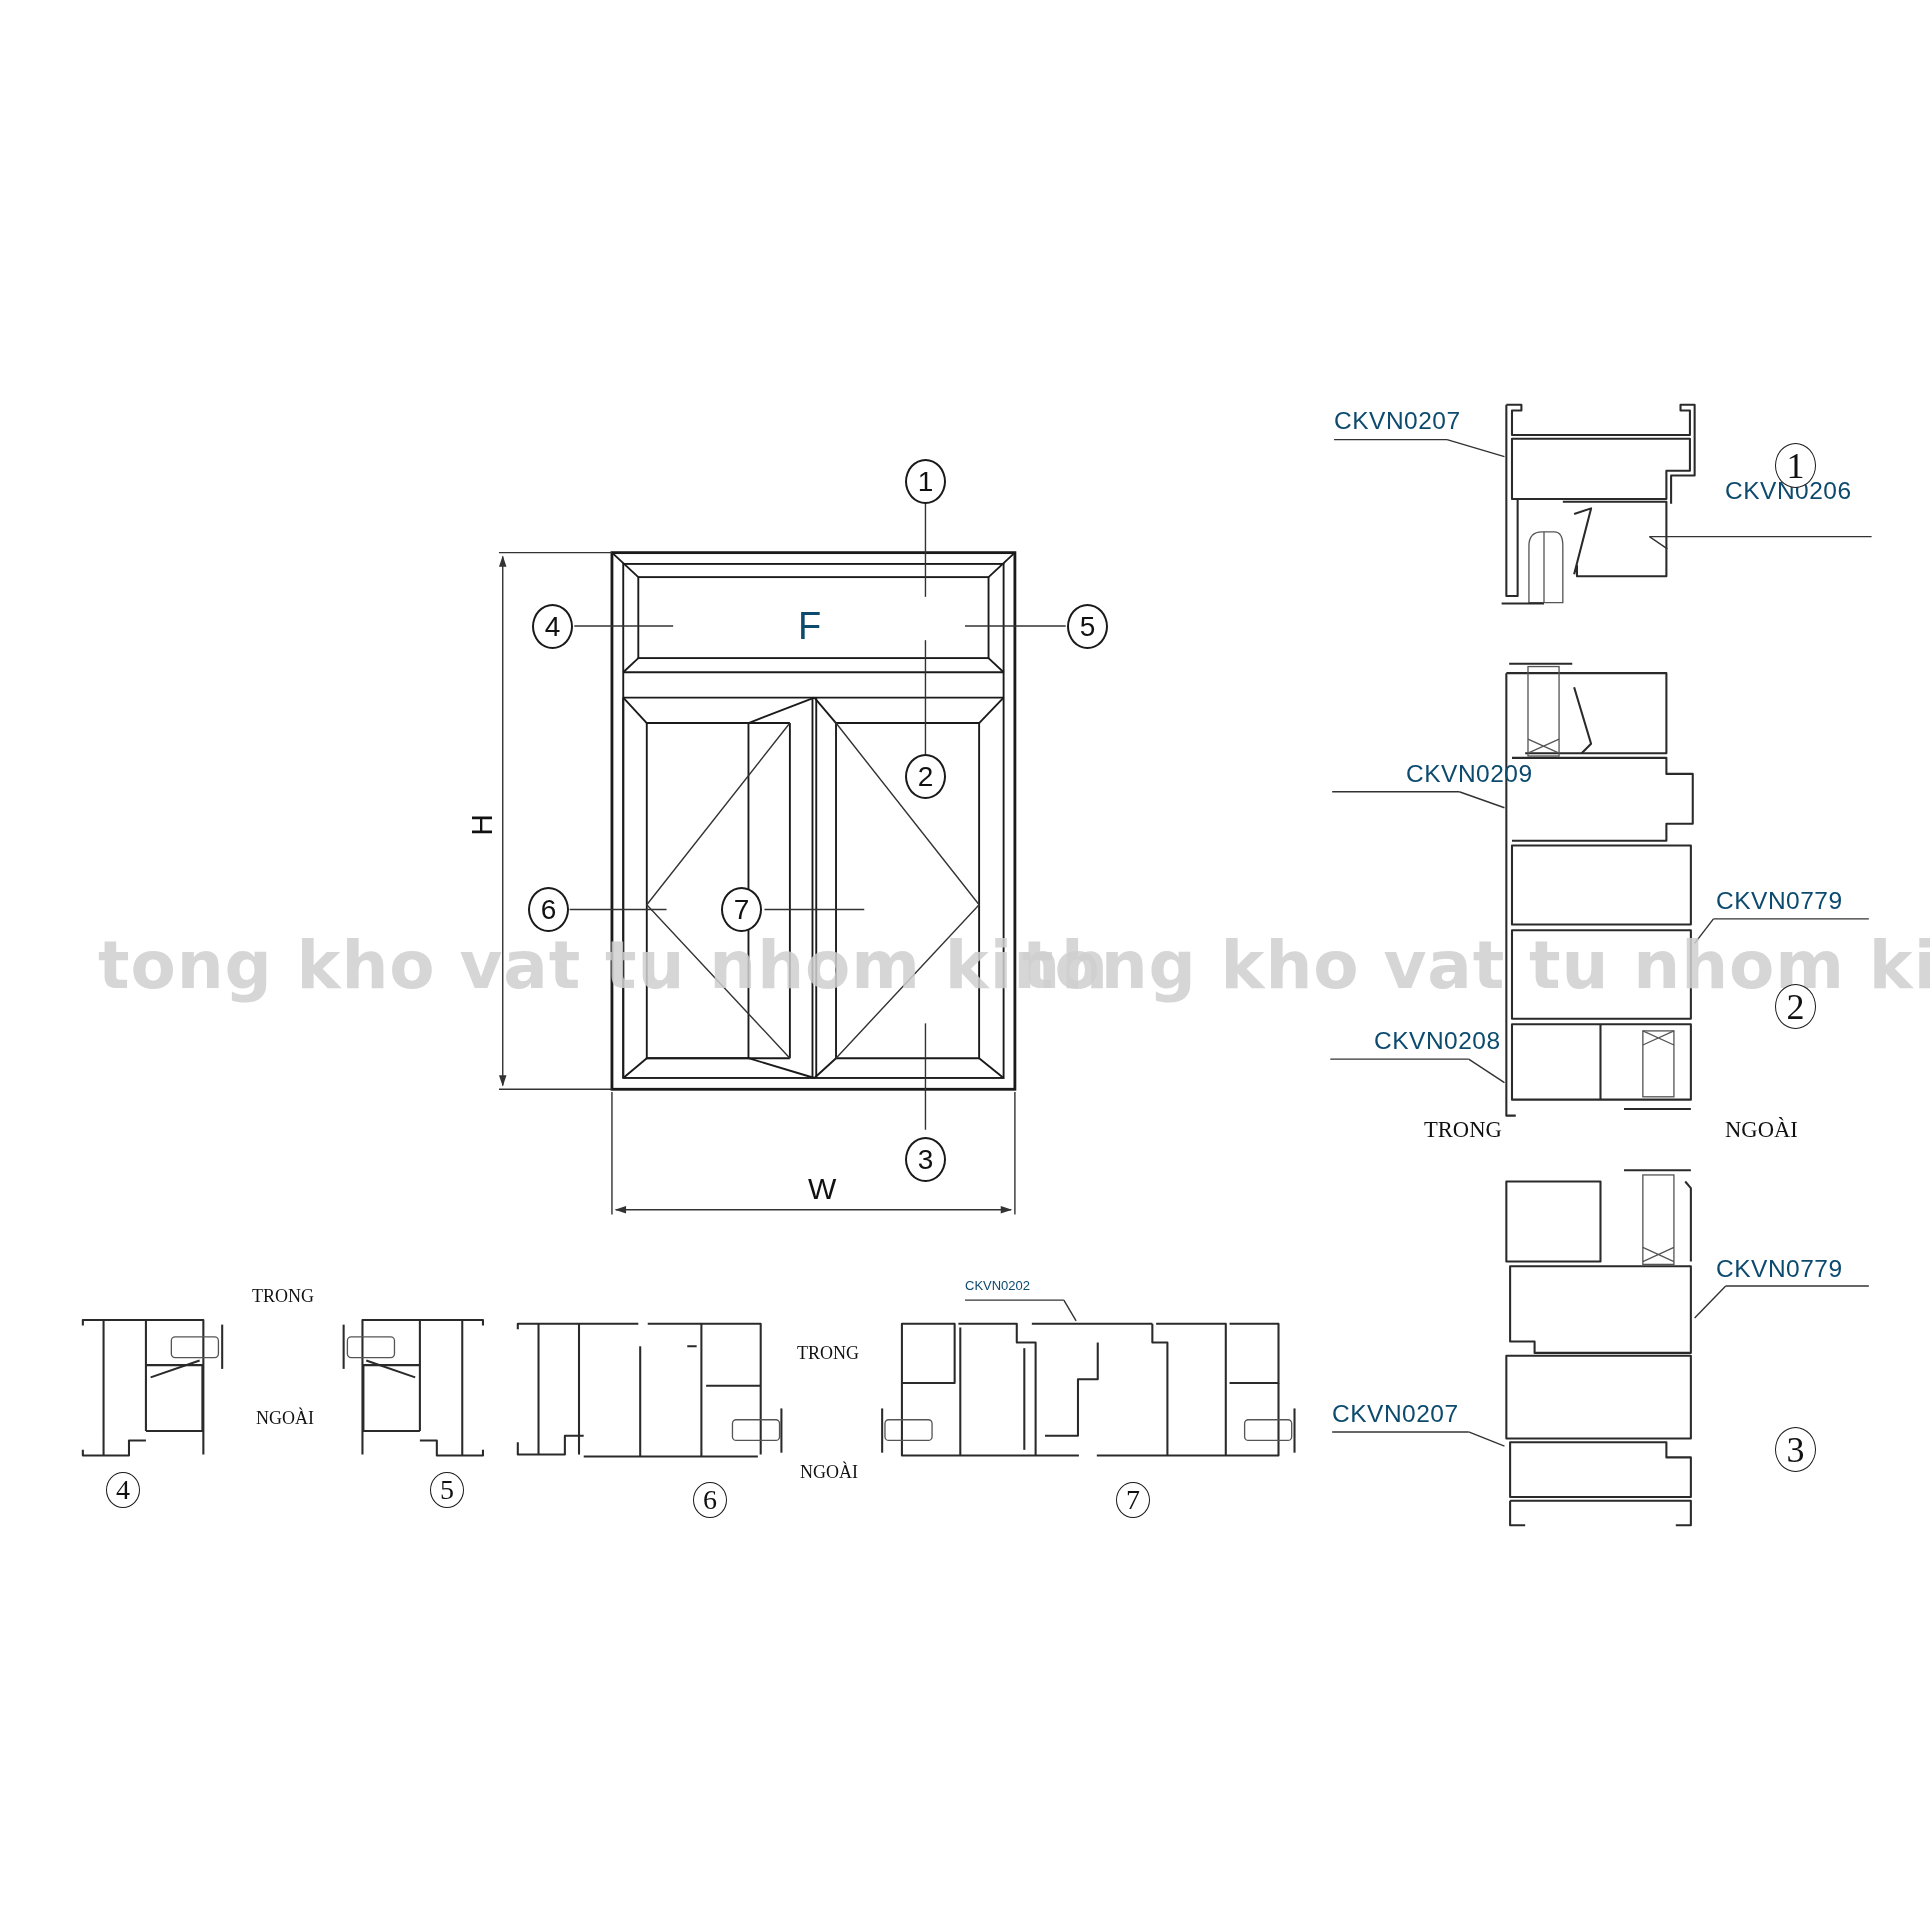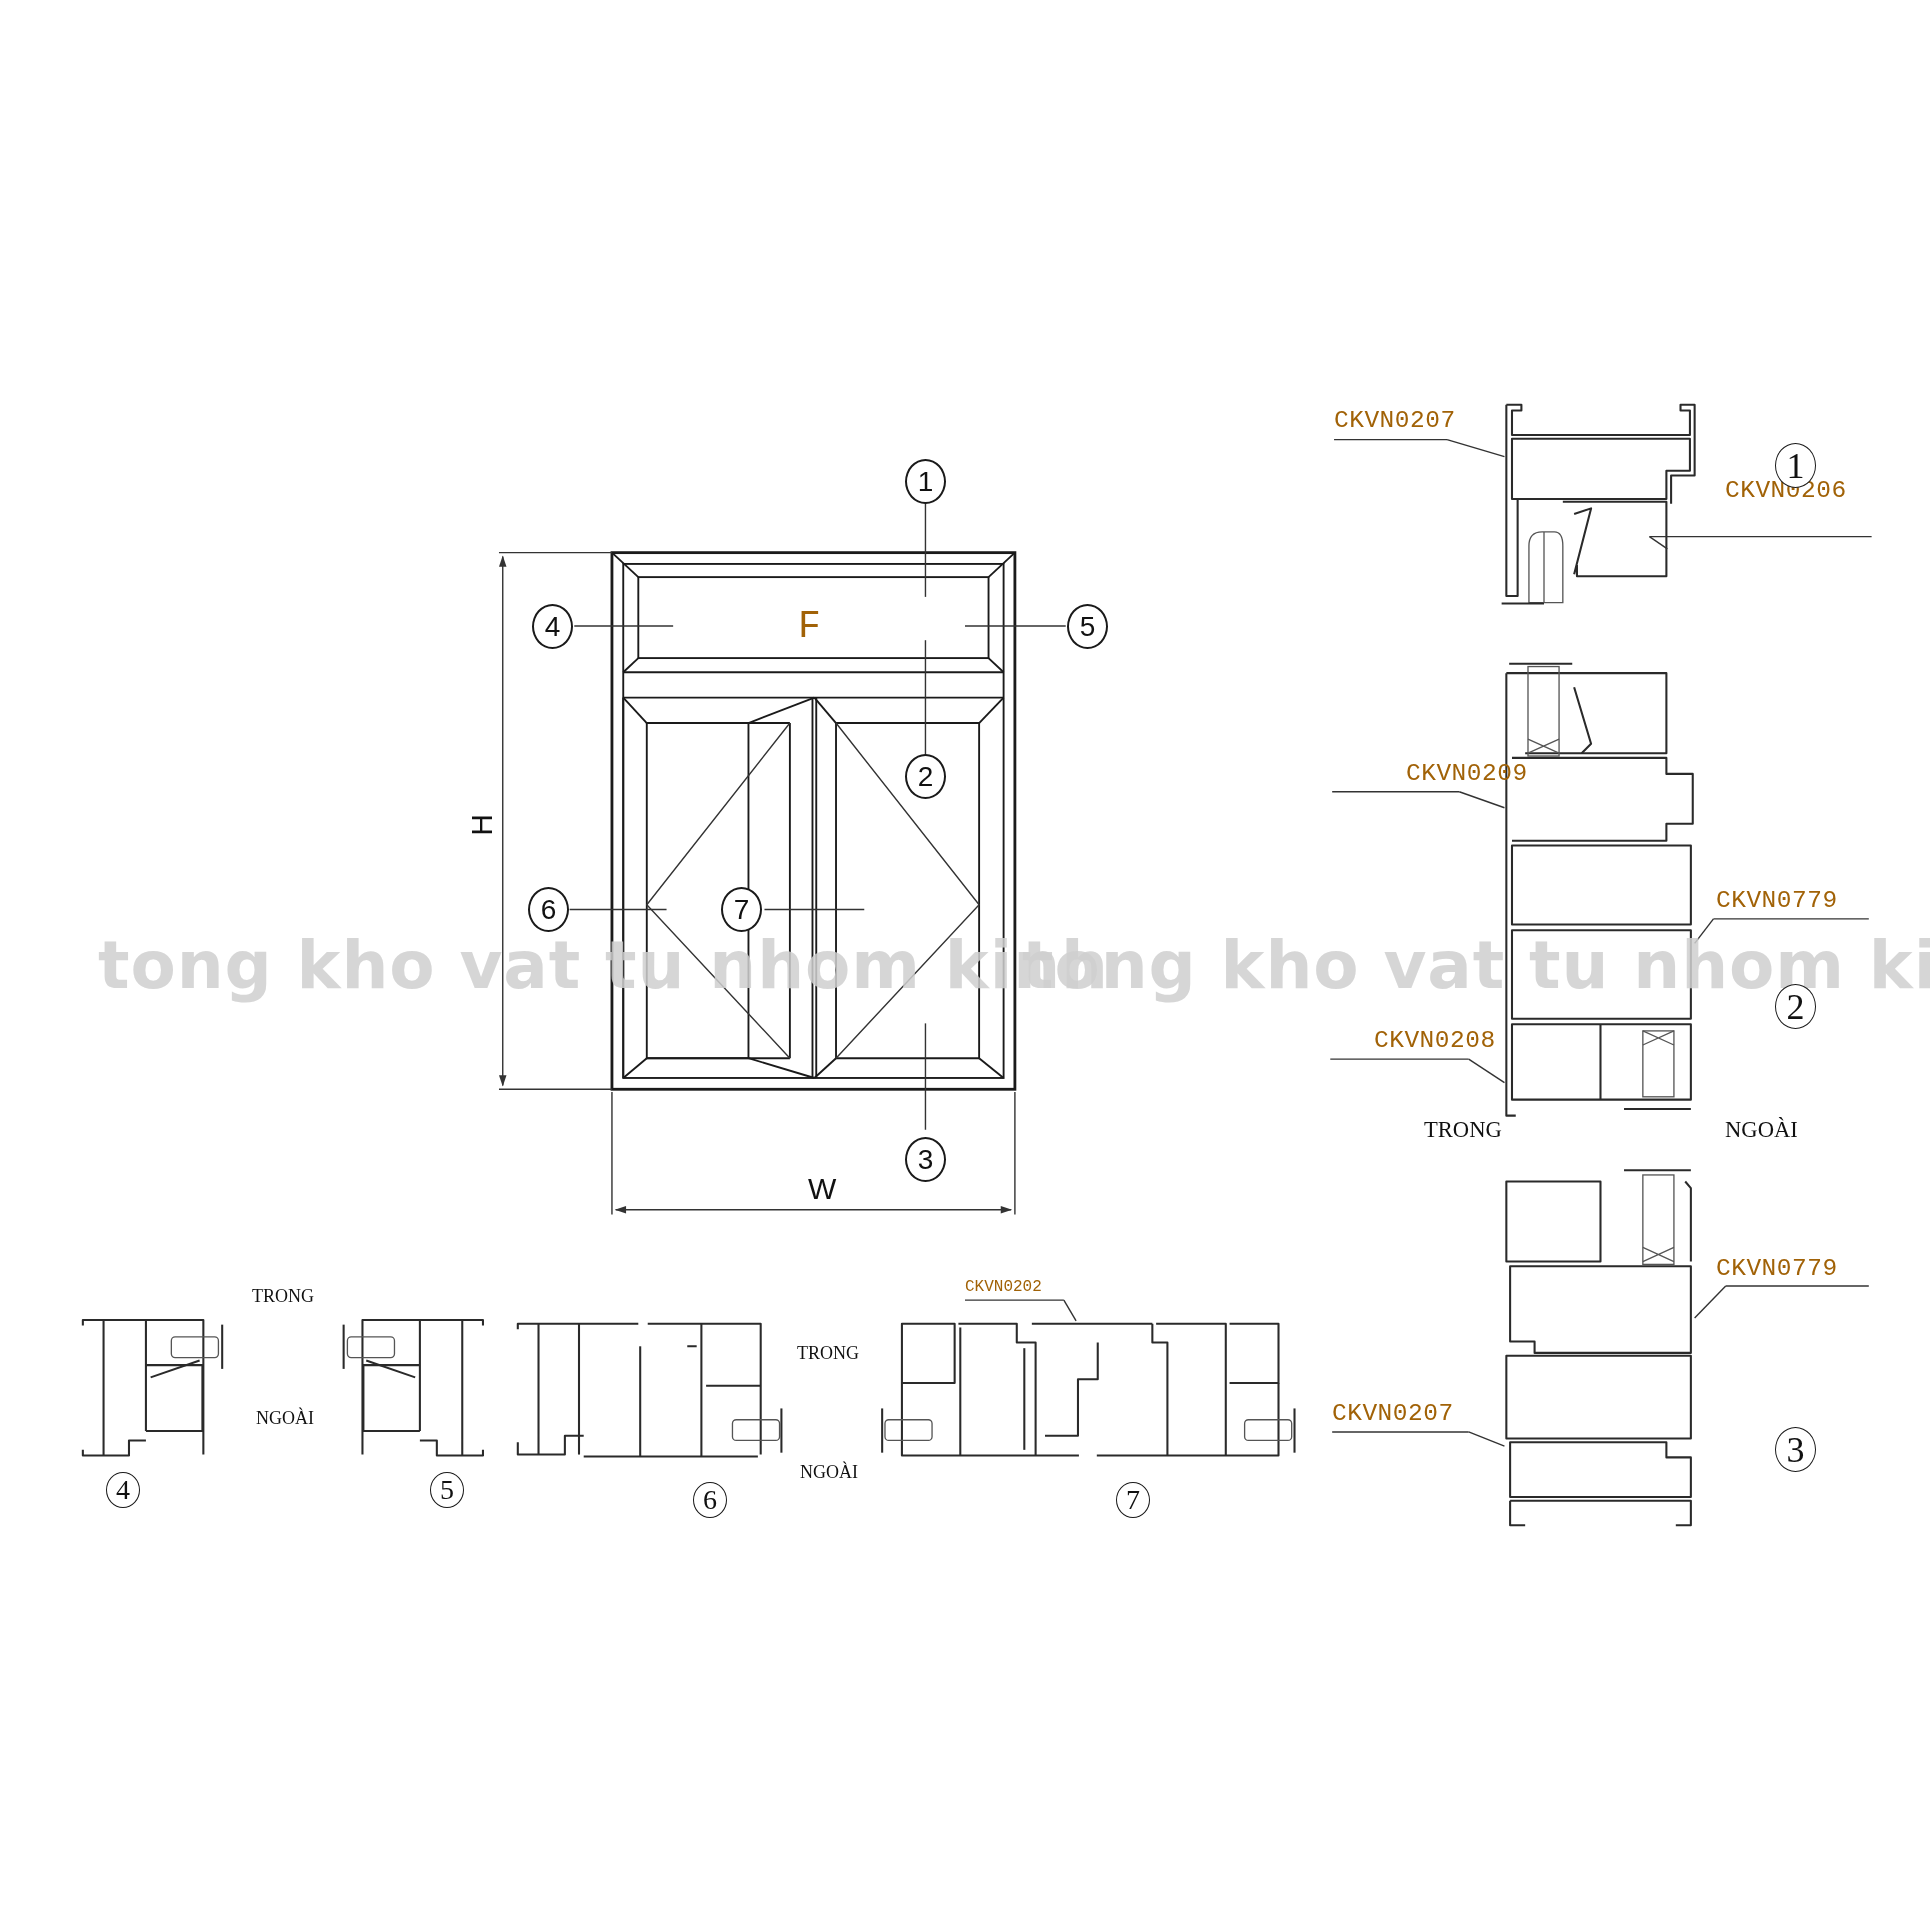--- a/index.html
+++ b/index.html
@@ -3,23 +3,23 @@
 <meta charset="utf-8">
 <style>
   html, body { margin:0; padding:0; background:#ffffff; }
   #canvas { position:relative; width:1930px; height:1930px; background:#ffffff; overflow:hidden; }
   svg { position:absolute; left:0; top:0; }
   .ln { stroke:#1a1a1a; fill:none; stroke-width:3; }
   .ln2 { stroke:#1a1a1a; fill:none; stroke-width:2; }
   .thin { stroke:#333; fill:none; stroke-width:1.5; }
   .prof { stroke:#2a2a2a; fill:none; stroke-width:2.2; stroke-linejoin:round; }
   .prof-in { stroke:#555; fill:none; stroke-width:1.4; }
-  .lbl { position:absolute; font-family:Liberation Mono, monospace; color:#a16207; white-space:nowrap; }
+  .lbl { position:absolute; font-family:Liberation Sans, sans-serif; color:#0c4a6e; white-space:nowrap; }
   .code { font-size:24.5px; letter-spacing:0.5px; }
-  .code-sm { font-size:16px; }
+  .code-sm { font-size:13px; }
   .serif { font-family:"Liberation Serif", serif; color:#111;text-align:right; }
   .side { font-size:22.6px; }
   .side-sm { font-size:18px; }
   .bubble { position:absolute; border:2.4px solid #1a1a1a; border-radius:50%; display:flex; align-items:center; justify-content:center; font-family:"Liberation Sans", sans-serif; color:#111; box-sizing:border-box; background:#fff; }
   .b-elev { width:41px; height:45px; font-size:28px; }
   .b-sec { width:41px; height:45px; font-size:36px; font-family:"Liberation Serif", serif; border-width:1.9px; }
   .b-sec-sm { width:34px; height:36px; font-size:28px; font-family:"Liberation Serif", serif; border-width:1.9px; }
   .dim { position:absolute; font-family:"Liberation Sans", sans-serif; font-size:30px; color:#111; }
   .watermark { position:absolute; font-family:"DejaVu Sans", sans-serif; font-weight:bold; font-size:66px; color:#d0d0d0; opacity:0.85; white-space:nowrap; letter-spacing:0.9px; pointer-events:none; }
 </style>

